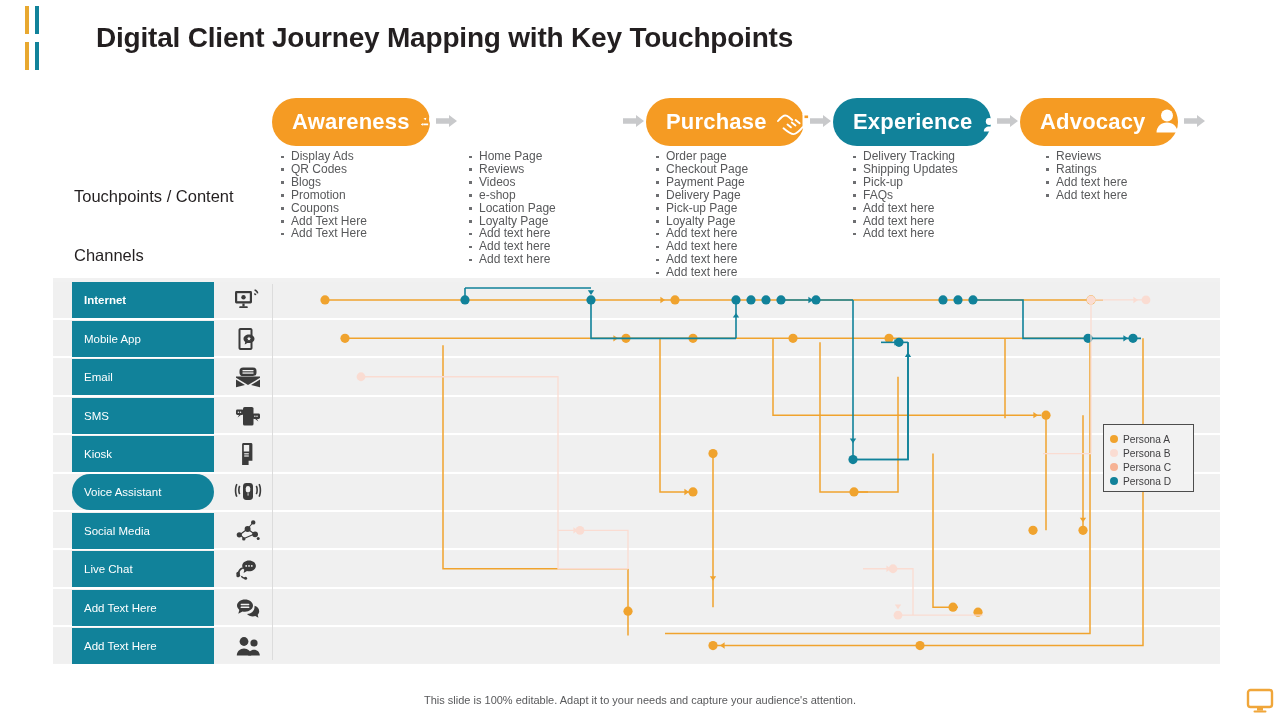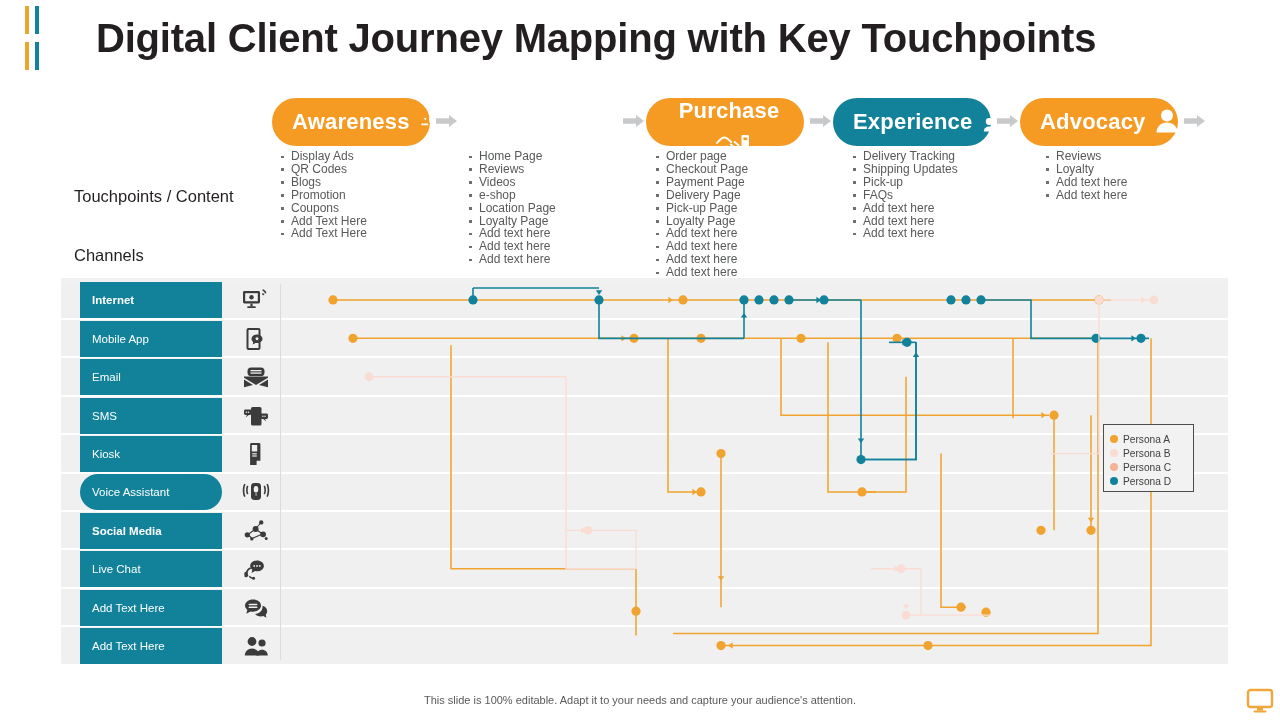--- a/index.html
+++ b/index.html
@@ -10,21 +10,21 @@
   }
   
   #accent-bars{position:absolute;left:22px;top:6px;width:26px;height:66px;}
   .bar{position:absolute;width:4px;}
   .bar.gold{background:#e8a830;left:3px;}
   .bar.teal{background:#11829a;left:13px;}
   .bar.top{top:0;height:28px;}
   .bar.bot{top:36px;height:28px;}
   #page-title{
     position:absolute;left:96px;top:10px;width:1120px;height:56px;
-    font-size:40px;font-weight:bold;color:#231f20;letter-spacing:-.2px;
+    font-size:28px;font-weight:bold;color:#231f20;letter-spacing:-.2px;
     line-height:56px;white-space:nowrap;
   }
   
   #stage-row{position:absolute;left:272px;top:98px;width:960px;height:52px;}
   .stage-pill{
     position:absolute;top:0;height:48px;border-radius:24px;
     display:flex;align-items:center;box-sizing:border-box;padding:0 12px 0 20px;
   }
   .stage-pill.orange{background:#f59b23;}
   .stage-pill.teal{background:#11829a;}
@@ -47,21 +47,21 @@
   
   #touchpoints-caption{
     position:absolute;left:74px;top:186px;width:170px;
     font-size:16.5px;color:#231f20;line-height:20px;font-weight:400;
   }
   #channels-caption{
     position:absolute;left:74px;top:245px;width:170px;
     font-size:16.5px;color:#231f20;line-height:20px;font-weight:400;
   }
   
-  #matrix{position:absolute;left:61px;top:278px;width:1167px;height:388px;background:#f1f1f1;}
+  #matrix{position:absolute;left:53px;top:278px;width:1167px;height:388px;background:#f1f1f1;}
   #matrix-inner{position:absolute;left:0;top:0;right:0;bottom:0;}
   .row-band{position:absolute;left:0;width:1167px;background:#f0f0f0;}
   .row-sep{position:absolute;left:0;width:1167px;height:2px;background:#ffffff;}
   .ch-label{
     position:absolute;left:19px;width:142px;height:36px;background:#11829a;
     color:#ffffff;font-size:11.5px;display:flex;align-items:center;
     padding-left:12px;box-sizing:border-box;
   }
   .ch-label.bold{font-weight:bold;}
   .ch-icon{
@@ -104,21 +104,21 @@
       <span class="stage-label">Awareness</span>
       <span class="stage-ico"><svg viewBox="0 0 40 40">
           <g fill="#fff">
       <path d="M20 10c-4.4 0-8 3.3-8 7.6 0 2.4 1.1 4.2 2.6 5.5v3.6h2.3v2.6h5.6v-5.3h2.2c.8 0 1.3-.6 1.1-1.3l-.8-2.6 1.3-.5c.6-.2.8-.8.5-1.3l-2-3.3C23.9 12 22.2 10 20 10z"></path>
       <path d="M19.6 4.6l1.3 2.6h-2.6zM28.6 7.4l-.5 2.9-2-2zM11.4 7.4l2.5.9-2 2zM6.5 16.4l2.9-.6-.9 2.5zM33.5 16.4l-2 1.9-.9-2.5z"></path>
       <path d="M6.2 21.6h5v1.6h-5zM5.9 21.1l-2.1 1.3 2.1 1.3zM28.8 21.6h5v1.6h-5zM34.1 21.1l2.1 1.3-2.1 1.3z"></path>
       <path d="M25.8 6.4l1.5 1-2.4 3.5-1.5-1zM14.2 6.4l-1.5 1 2.4 3.5 1.5-1z"></path>
           </g>
         </svg></span>
     </div>
-    <div class="stage-pill orange" style="left: 374px; width: 158px; flex-direction: column;">
+    <div class="stage-pill orange" style="left: 374px; width: 158px;">
       <span class="stage-label">Purchase</span>
       <span class="stage-ico"><svg viewBox="0 0 40 40">
           <g fill="none" stroke="#fff" stroke-width="1.9" stroke-linecap="round" stroke-linejoin="round">
       <path d="M4 19c2.5-3 5-5.5 7.3-5.5 1.6 0 2.7.8 3.8 1.7l3.2 2.7"></path>
       <path d="M13.5 22.5l3.4 2.8M17.8 20.4l3.7 3M21.6 18.1l4 3.2"></path>
       <path d="M9.5 26.3c4 3.4 7.6 5.8 10 5.8 2.2 0 6.4-3.6 9.2-6.9"></path>
           </g>
       <rect x="28.5" y="11" width="7.5" height="15.5" rx="1.2" fill="#fff"></rect>
       <rect x="30.5" y="13.5" width="3.6" height="2.6" fill="#f59b23"></rect>
         </svg></span>
@@ -212,21 +212,21 @@
         <li>Pick-up</li>
         <li>FAQs</li>
         <li>Add text here</li>
         <li>Add text here</li>
         <li>Add text here</li>
       </ul>
     </div>
     <div class="bullets" style="left: 1043px; top: 150px;">
       <ul>
         <li>Reviews</li>
-        <li>Loyalty</li>
+        <li>Ratings</li>
         <li>Add text here</li>
         <li>Add text here</li>
       </ul>
     </div>
   </div>
 
 <div id="touchpoints-caption">Touchpoints / Content</div>
 <div id="channels-caption">Channels</div>
 
 <div id="matrix">
@@ -314,21 +314,21 @@
       <rect x="10" y="4" width="10" height="17" rx="3.4"></rect>
       <rect x="12.8" y="7" width="4.4" height="6.5" rx="2.2" fill="#f0f0f0"></rect>
       <rect x="14.6" y="14.2" width=".9" height="2.4" fill="#f0f0f0"></rect>
       <path d="M7.4 7.2c-1 1.8-1 5.8 0 7.6l-1.4.8c-1.3-2.3-1.3-6.9 0-9.2zM4.6 5.5c-1.6 2.8-1.6 8.9 0 11.7l-1.4.8c-1.9-3.3-1.9-10 0-13.3z"></path>
       <path d="M22.6 7.2c1 1.8 1 5.8 0 7.6l1.4.8c1.3-2.3 1.3-6.9 0-9.2zM25.4 5.5c1.6 2.8 1.6 8.9 0 11.7l1.4.8c1.9-3.3 1.9-10 0-13.3z"></path>
           </g>
         </svg>
       </div>
       <div class="row-band" style="top: 234.4px; height: 35.9px;"></div>
       <div class="row-sep" style="top: 270.3px;"></div>
-      <div class="ch-label" style="top: 234.7px; font-weight: bold;">Social Media</div>
+      <div class="ch-label" style="top: 234.7px;">Social Media</div>
       <div class="ch-icon" style="top: 234.7px;">
         <svg width="30" height="26" viewBox="0 0 30 26">
           <g fill="#3b3b3b" stroke="#3b3b3b" stroke-width="1.1">
       <path d="M7 16.5L14.5 11M14.5 11L20 4.5M14.5 11L21.5 16M21.5 16L11 20.5M7 16.5L11 20.5"></path>
           </g>
       <g fill="#3b3b3b">
             <circle cx="6.3" cy="16.8" r="2.6"></circle>
             <circle cx="14.6" cy="11" r="3"></circle>
       <circle cx="20.2" cy="4.4" r="2.2"></circle>
             <circle cx="22.1" cy="16.3" r="2.9"></circle>

